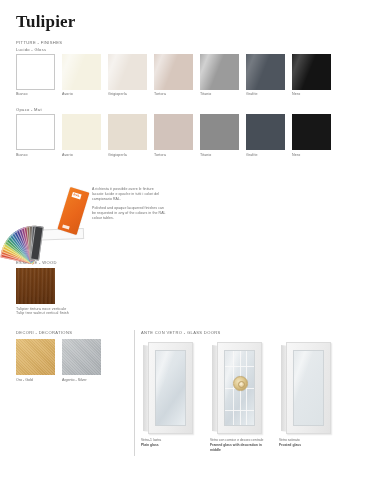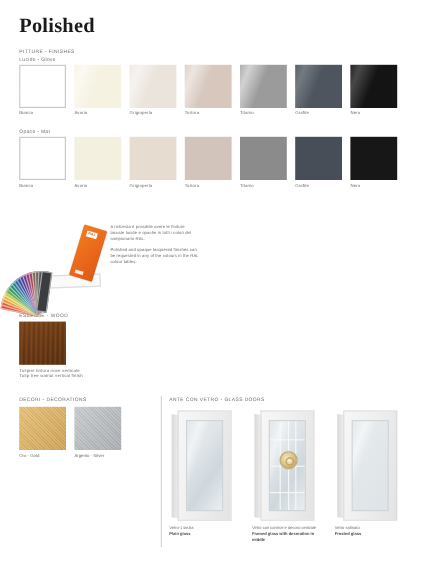--- a/index.html
+++ b/index.html
@@ -367,21 +367,21 @@
     line-height: 1.5;
     color: #6d6d6d;
   }
   .door-cap .en { font-weight: bold; color: #4f4f4f; }
 </style>
 </head>
 <body>
 
 <div class="page">
 
-  <div class="title">Polished</div>
+  <div class="title">Tulipier</div>
 
   <div class="finishes">
     <div class="sec-head rowhead">PITTURE - FINISHES</div>
     <div class="sub-head subhead-row">Lucido - Gloss</div>
     <div class="swatch-row" id="gloss-row">
         <div class="swatch-cell">
           <div class="swatch bordered gloss" style="background: rgb(255, 255, 255);"></div>
           <div class="swatch-name">Bianco</div>
         </div>
         <div class="swatch-cell">

